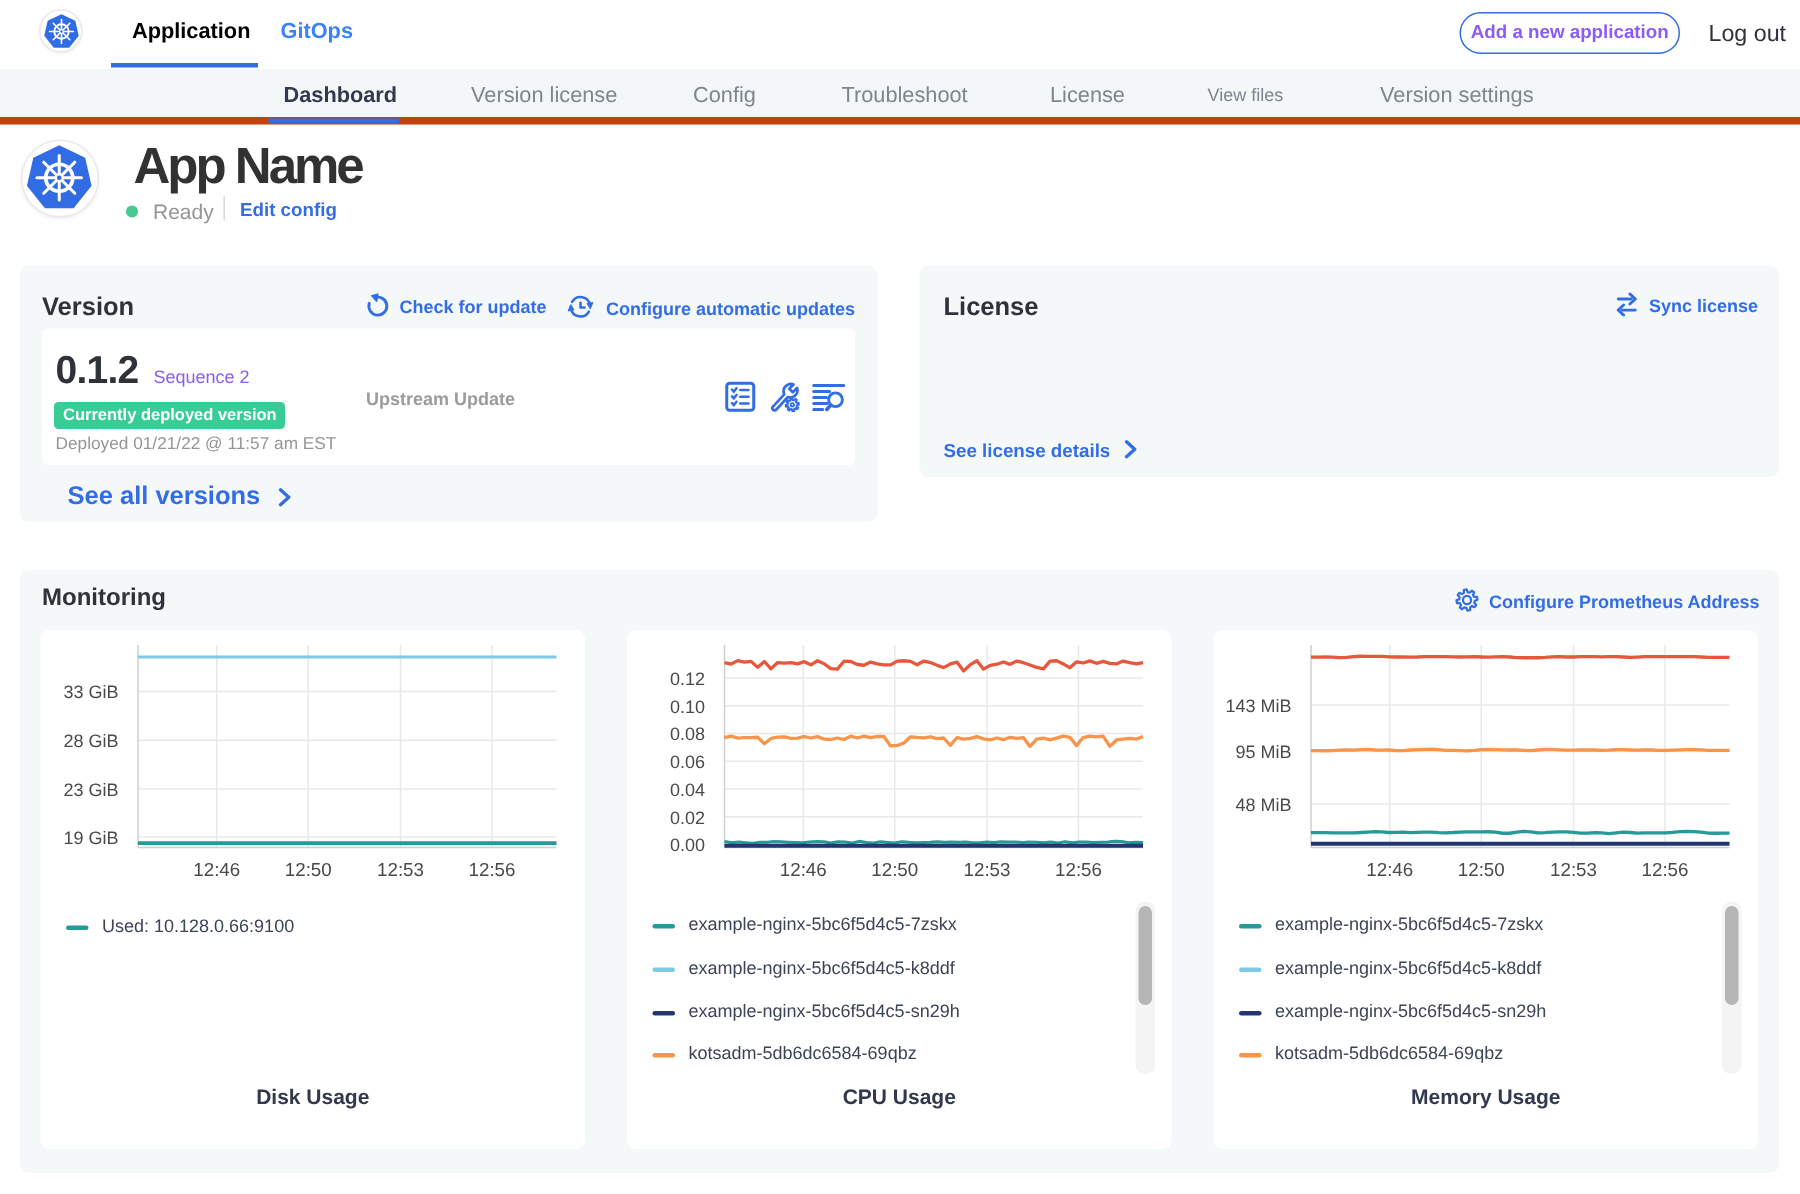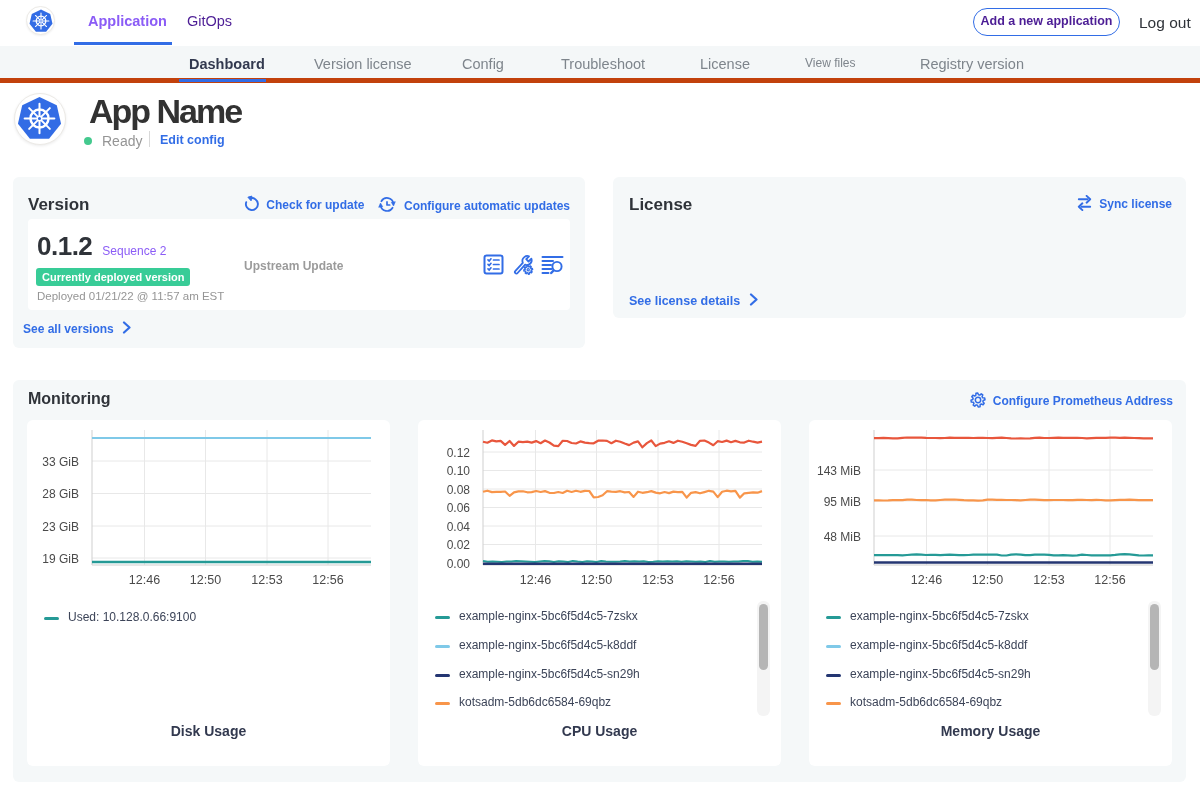--- a/index.html
+++ b/index.html
@@ -18,36 +18,36 @@
 <g stroke="#fff" stroke-width="4.5" stroke-linecap="round">
 <line x1="50" y1="17" x2="50" y2="83"></line>
 <line x1="17" y1="50" x2="83" y2="50"></line>
 <line x1="27" y1="27" x2="73" y2="73"></line>
 <line x1="73" y1="27" x2="27" y2="73"></line>
 </g>
 <circle cx="50" cy="50" r="20" fill="none" stroke="#fff" stroke-width="5.5"></circle>
 <circle cx="50" cy="50" r="5" fill="#326ce5" stroke="#fff" stroke-width="3"></circle>
 </svg></div>
   </div>
-  <div class="abs" style="left:88px;top:13px;font-size:14.5px;font-weight:bold;color:#8b5cf6">Application</div>
+  <div class="abs" style="left:88px;top:13px;font-size:14.5px;font-weight:bold;color:#000000">Application</div>
   <div class="abs" style="left:74px;top:42px;width:98px;height:3px;background:#326de6"></div>
-  <div class="abs" style="left:187px;top:13px;font-size:14.5px;font-weight:normal;color:#4c1d95">GitOps</div>
-  <div class="abs" style="left:973px;top:8px;width:147px;height:28px;line-height:25px;border:1.5px solid #326de6;border-radius:14px;text-align:center;font-size:12.5px;font-weight:bold;color:#4c1d95">Add a new application</div>
+  <div class="abs" style="left:187px;top:13px;font-size:14.5px;font-weight:bold;color:#3b82f6">GitOps</div>
+  <div class="abs" style="left:973px;top:8px;width:147px;height:28px;line-height:25px;border:1.5px solid #326de6;border-radius:14px;text-align:center;font-size:12.5px;font-weight:bold;color:#8b5cf6">Add a new application</div>
   <div class="abs" style="left:1139px;top:14px;font-size:15.5px;color:#2f3339">Log out</div>
 </div>
 
 <div class="abs" style="left:0;top:46px;width:1200px;height:37px;background:#f4f7f8;border-bottom:5px solid #c2410c">
   <div class="abs" style="left:189px;top:10px;font-size:14.5px;font-weight:bold;color:#32394f">Dashboard</div>
   <div class="abs" style="left:179px;top:33px;width:87px;height:3px;background:#326de6"></div>
   <div class="abs" style="left:314px;top:10px;font-size:14.5px;color:#7e858c">Version license</div>
   <div class="abs" style="left:462px;top:10px;font-size:14.5px;color:#7e858c">Config</div>
   <div class="abs" style="left:561px;top:10px;font-size:14.5px;color:#7e858c">Troubleshoot</div>
   <div class="abs" style="left:700px;top:10px;font-size:14.5px;color:#7e858c">License</div>
   <div class="abs" style="left:805px;top:10px;font-size:12px;color:#7e858c">View files</div>
-  <div class="abs" style="left:920px;top:10px;font-size:14.5px;color:#7e858c">Registry version</div>
+  <div class="abs" style="left:920px;top:10px;font-size:14.5px;color:#7e858c">Version settings</div>
 </div>
 
 <div class="abs" style="left:14px;top:93px;width:52px;height:52px;border-radius:50%;background:#fff;border:1.5px solid #eceae6;box-shadow:0 1px 3px rgba(0,0,0,.08)">
   <div class="abs" style="left:2px;top:2px"><svg width="45" height="45" viewBox="0 0 100 100">
 <polygon points="50,2 88.4,20.4 97.9,61.9 71.3,95.2 28.7,95.2 2.1,61.9 11.6,20.4" fill="#326ce5"></polygon>
 <g stroke="#fff" stroke-width="4.5" stroke-linecap="round">
 <line x1="50" y1="17" x2="50" y2="83"></line>
 <line x1="17" y1="50" x2="83" y2="50"></line>
 <line x1="27" y1="27" x2="73" y2="73"></line>
 <line x1="73" y1="27" x2="27" y2="73"></line>
@@ -105,21 +105,21 @@
 <line x1="1.5" y1="3" x2="21.5" y2="3" stroke-width="2"></line>
 <line x1="1.5" y1="7" x2="12" y2="7" stroke-width="2"></line>
 <line x1="1.5" y1="11" x2="10" y2="11" stroke-width="2"></line>
 <line x1="1.5" y1="15" x2="10.5" y2="15" stroke-width="2"></line>
 <line x1="1.5" y1="19" x2="7.5" y2="19" stroke-width="2"></line>
 </g>
 <circle cx="16" cy="12.5" r="4.6" fill="#fff" stroke="#326de6" stroke-width="1.9"></circle>
 <line x1="12.3" y1="16.7" x2="10.2" y2="19" stroke="#326de6" stroke-width="2.4" stroke-linecap="round"></line>
 </svg></div>
   </div>
-  <div class="abs bluelink" style="left:10px;top:144px;font-size:12px">See all versions&nbsp; <svg width="13" height="13" viewBox="0 0 13 13" style="vertical-align:-1.5px">
+  <div class="abs bluelink" style="left:32px;top:144px;font-size:17px">See all versions&nbsp; <svg width="13" height="13" viewBox="0 0 13 13" style="vertical-align:-1.5px">
         <path d="M4 1.5 L9.5 6.5 L4 11.5" fill="none" stroke="#326de6" stroke-width="2.2" stroke-linecap="round" stroke-linejoin="round"></path>
       </svg></div>
 </div>
 
 <div class="card" style="left:613px;top:177px;width:573px;height:141px">
   <div class="abs h2" style="left:16px;top:18px">License</div>
   <div class="abs bluelink" style="right:14px;top:18px;font-size:12px"><svg width="17" height="16" viewBox="0 0 17 16" style="vertical-align:-3px">
 <line x1="2.8" y1="4.3" x2="11.5" y2="4.3" stroke="#326de6" stroke-width="1.9" stroke-linecap="round"></line>
 <path d="M10.6 0.9 L14.2 4.3 L10.6 7.7" fill="none" stroke="#326de6" stroke-width="1.9" stroke-linecap="round" stroke-linejoin="round"></path>
 <line x1="14.2" y1="11.7" x2="5.5" y2="11.7" stroke="#326de6" stroke-width="1.9" stroke-linecap="round"></line>

